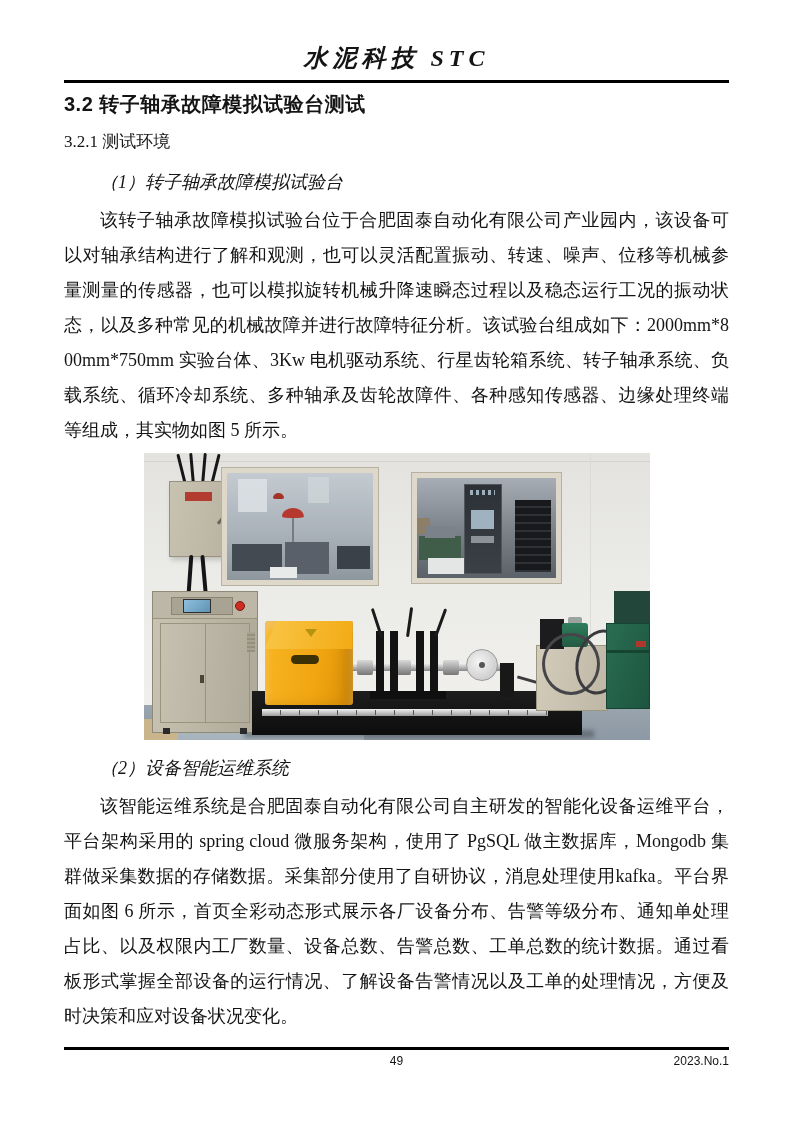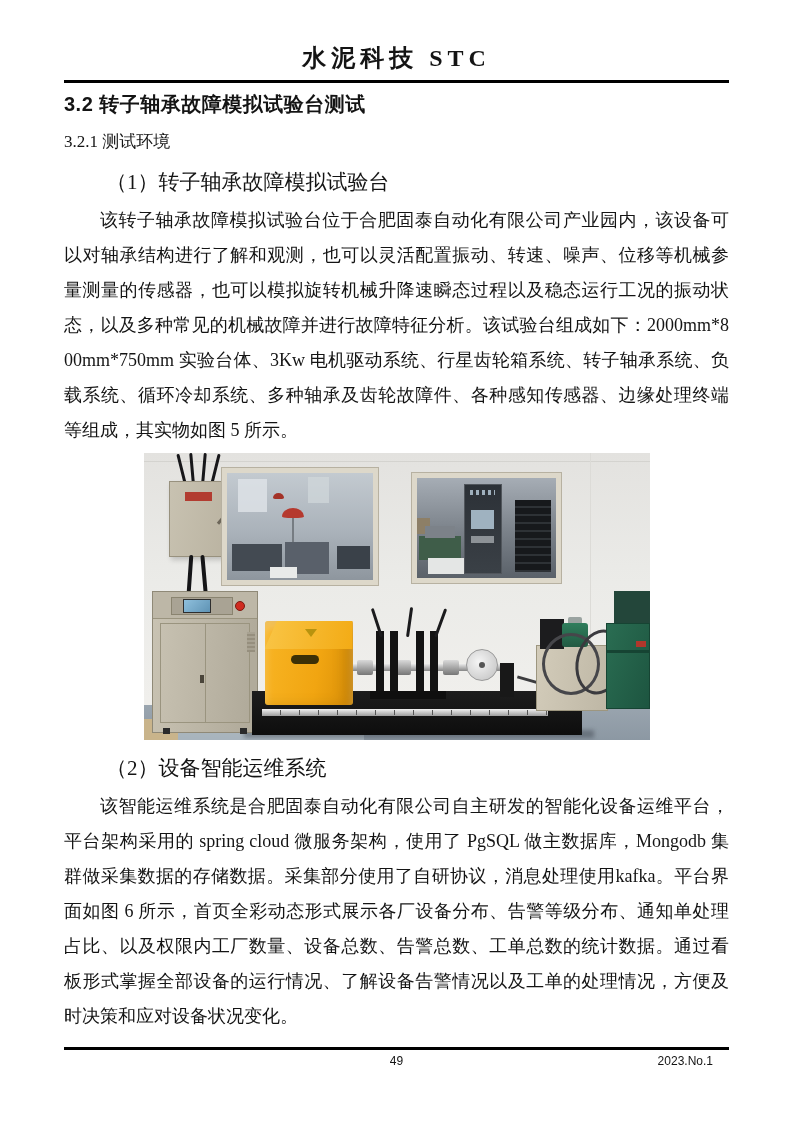--- a/index.html
+++ b/index.html
@@ -5,33 +5,33 @@
   html,body{margin:0;padding:0;background:#ffffff;}
   body{
     width:793px;height:1122px;position:relative;overflow:hidden;
     font-family:"Liberation Serif","DejaVu Serif",serif;color:#141414;
     -webkit-font-smoothing:antialiased;
   }
   .page{position:absolute;inset:0;padding:0 64px;box-sizing:border-box;}
 
   
   .journal-header{
-    margin-top:44px;text-align:center;font-weight:700;
+    margin-top:44px;text-align:center;font-style:italic;font-weight:700;
     font-size:24px;letter-spacing:5px;line-height:28px;
     font-family:"Liberation Serif","DejaVu Serif",serif;
   }
   .header-rule{border-top:3px solid #000;margin-top:8px;}
 
   
   .section-heading{
     font-family:"Liberation Sans","DejaVu Sans",sans-serif;
     font-weight:700;font-size:20px;line-height:26px;margin:8px 0 0;letter-spacing:.5px;
   }
   .subsection-heading{font-size:17px;line-height:24px;margin:13px 0 0;}
-  .item-heading{font-size:21px;line-height:24px;margin:16px 0 0;text-indent:2em;}
+  .item-heading{font-size:18px;line-height:24px;margin:16px 0 0;text-indent:2em;font-style:italic;}
   .body-para{
     font-size:18px;line-height:35px;margin:9px 0 0;text-indent:2em;
     text-align:justify;text-justify:inter-ideograph;word-break:break-all;font-family:Liberation Serif, serif;
   }
 
   
   .figure-block{margin:5px 0 0;}
   .figure-caption{
     text-align:center;font-family:"Liberation Sans","DejaVu Sans",sans-serif;
     font-weight:700;font-size:15px;margin-top:9px;
@@ -151,21 +151,21 @@
     background:linear-gradient(110deg,#2a6d52, var(--toolbox-green,#1d5540));}
   .ph-toolbox-lid{left:0;right:0;top:26px;height:3px;background:#164433;}
   .ph-tool-red{left:492px;top:188px;width:10px;height:6px;background:#b0372c;}
 
   
   .page-footer{position:absolute;left:64px;right:64px;top:1047px;}
   .footer-rule{border-top:3px solid #000;}
   .footer-row{position:relative;height:18px;margin-top:4px;
     font-family:"Liberation Sans","DejaVu Sans",sans-serif;font-size:12px;}
   .footer-page{position:absolute;left:50%;transform:translateX(-50%);}
-  .footer-issue{position:absolute;right:16px;}
+  .footer-issue{position:absolute;right:0;}
 </style>
 </head>
 <body>
 
 <div class="page">
 
   <div class="journal-header">水泥科技 STC</div>
   <div class="header-rule"></div>
 
   <h1 class="section-heading">3.2 转子轴承故障模拟试验台测试</h1>

